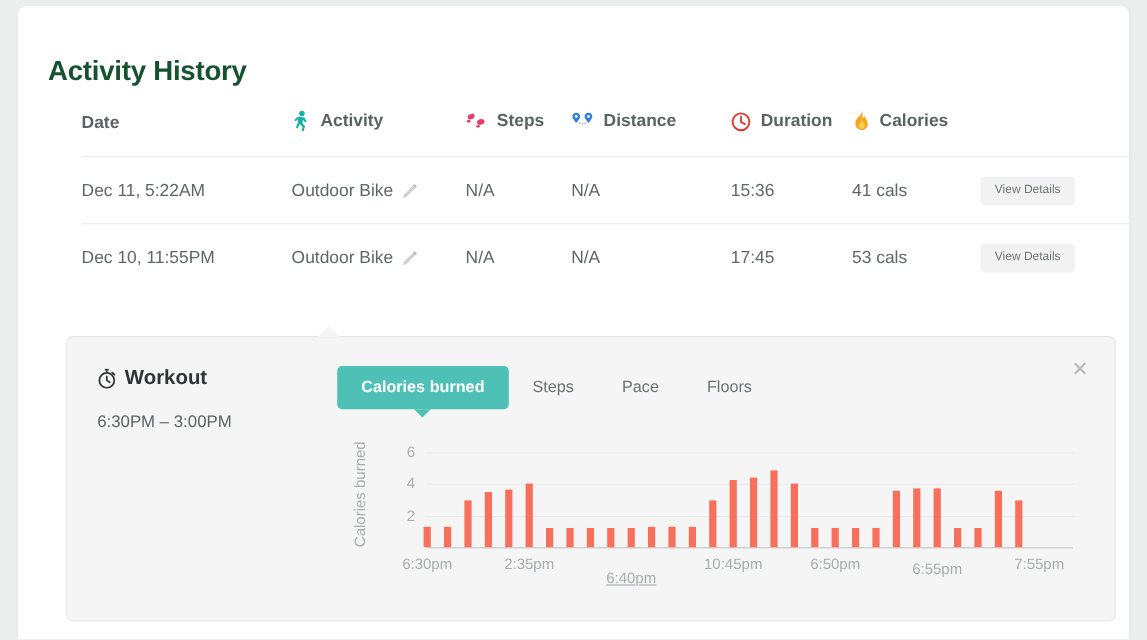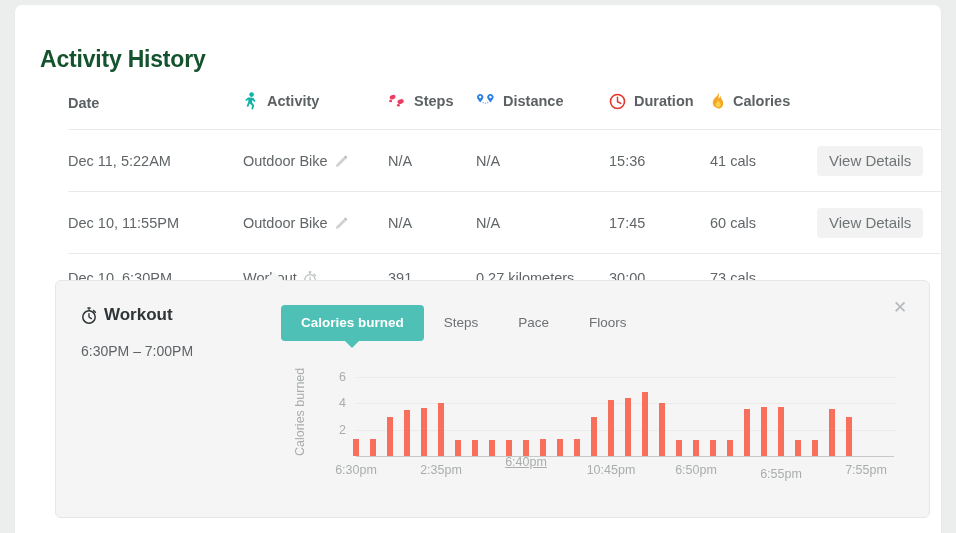--- a/index.html
+++ b/index.html
@@ -76,21 +76,21 @@
   .hicon { display: inline-block; line-height: 0; }
 
   .act-cell { display: inline-flex; align-items: center; gap: 6px; }
   .pencil-icon { line-height: 0; display: inline-block; }
   .stopwatch-icon { line-height: 0; display: inline-block; }
 
   .view-details {
     display: inline-block;
     background: #f2f2f2;
     color: #6f7477;
-    font-size: 15px;
+    font-size: 10px;
     border: none;
     border-radius: 4px;
     padding: 6px 12px 7px 12px;
     cursor: pointer;
     font-family: "Liberation Sans", sans-serif;
   }
 
   
   .detail-panel {
     position: absolute;
@@ -358,61 +358,43 @@
             <td class="col-activity"><span class="act-cell">
                 <span>Outdoor Bike</span>
                 <span class="pencil-icon"><svg width="15" height="15" viewBox="0 0 15 15">
                     <path d="M11.4 1.4 L13.4 3.4 L4.6 12.2 L1.9 12.9 L2.6 10.2 Z" fill="#cfd2d4"></path>
                     <path d="M11.4 1.4 L13.4 3.4 L12.2 4.6 L10.2 2.6 Z" fill="#b9bdbf"></path>
                   </svg></span>
               </span></td>
             <td class="col-steps">N/A</td>
             <td class="col-distance">N/A</td>
             <td class="col-duration">17:45</td>
-            <td class="col-calories">60 cals</td>
+            <td class="col-calories">53 cals</td>
             <td class="col-action"><button class="view-details">View Details</button></td>
-          </tr>
-          <tr class="row-sel">
-            <td class="col-date">Dec 10, 6:30PM</td>
-            <td class="col-activity"><span class="act-cell">
-                <span>Workout</span>
-                <span class="pencil-icon"><svg width="14" height="15" viewBox="0 0 16 17">
-                    <rect x="6.3" y="0.3" width="3.4" height="1.5" rx="0.5" fill="#b9bdbf"></rect>
-                    <rect x="7.4" y="1.4" width="1.2" height="2.0" fill="#b9bdbf"></rect>
-                    <circle cx="8" cy="10" r="6.0" fill="none" stroke="#b9bdbf" stroke-width="1.4"></circle>
-                    <path d="M8 6.8 L8 10 L10.2 11.4" fill="none" stroke="#b9bdbf" stroke-width="1.3" stroke-linecap="round"></path>
-                    <path d="M12.6 3.6 L14.2 5.1" stroke="#b9bdbf" stroke-width="1.4" stroke-linecap="round"></path>
-                  </svg></span>
-              </span></td>
-            <td class="col-steps">391</td>
-            <td class="col-distance">0.27 kilometers</td>
-            <td class="col-duration">30:00</td>
-            <td class="col-calories">73 cals</td>
-            <td class="col-action"></td>
           </tr>
         </tbody>
     </table>
 
     <div class="detail-panel">
       <div class="panel-caret"></div>
 
       <div class="panel-title">
         <span class="stopwatch-icon">
           <svg width="16" height="17" viewBox="0 0 16 17">
             <rect x="6.3" y="0.3" width="3.4" height="1.5" rx="0.5" fill="#2f3436"></rect>
             <rect x="7.4" y="1.4" width="1.2" height="2.0" fill="#2f3436"></rect>
             <circle cx="8" cy="10" r="6.2" fill="none" stroke="#2f3436" stroke-width="1.5"></circle>
             <path d="M8 6.6 L8 10 L10.4 11.6" fill="none" stroke="#2f3436" stroke-width="1.4" stroke-linecap="round"></path>
             <path d="M12.6 3.6 L14.4 5.2" stroke="#2f3436" stroke-width="1.5" stroke-linecap="round"></path>
           </svg>
         </span>
         <span>Workout</span>
       </div>
 
-      <div class="panel-time">6:30PM – 7:00PM</div>
+      <div class="panel-time">6:30PM – 3:00PM</div>
 
       <div class="close-btn">✕</div>
 
       <div class="tabs">
           <div class="tab active">Calories burned</div>
           <div class="tab">Steps</div>
           <div class="tab">Pace</div>
           <div class="tab">Floors</div>
         </div>
 
@@ -453,21 +435,21 @@
               <div class="bar" title="6:53pm: 3.55 calories" style="left: 418px; top: 50.3429px; height: 46.6571px; width: 6px; background: rgb(248, 112, 92); position: absolute;"></div>
               <div class="bar" title="6:54pm: 3.7 calories" style="left: 435px; top: 48.3714px; height: 48.6286px; width: 6px; background: rgb(248, 112, 92); position: absolute;"></div>
               <div class="bar" title="6:55pm: 3.7 calories" style="left: 452px; top: 48.3714px; height: 48.6286px; width: 6px; background: rgb(248, 112, 92); position: absolute;"></div>
               <div class="bar" title="6:56pm: 1.25 calories" style="left: 469px; top: 80.5714px; height: 16.4286px; width: 6px; background: rgb(248, 112, 92); position: absolute;"></div>
               <div class="bar" title="6:57pm: 1.25 calories" style="left: 486px; top: 80.5714px; height: 16.4286px; width: 6px; background: rgb(248, 112, 92); position: absolute;"></div>
               <div class="bar" title="6:58pm: 3.6 calories" style="left: 503px; top: 49.6857px; height: 47.3143px; width: 6px; background: rgb(248, 112, 92); position: absolute;"></div>
               <div class="bar" title="6:59pm: 3 calories" style="left: 520px; top: 57.5714px; height: 39.4286px; width: 6px; background: rgb(248, 112, 92); position: absolute;"></div>
             </div>
             <div class="xtick" style="left: 30px; top: 104px;">6:30pm</div>
             <div class="xtick" style="left: 115px; top: 104px;">2:35pm</div>
-            <div class="xtick" style="left: 200px; top: 96px; text-decoration: underline;">6:40pm</div>
+            <div class="xtick" style="left: 200px; top: 116px; text-decoration: underline;">6:40pm</div>
             <div class="xtick" style="left: 285px; top: 104px;">10:45pm</div>
             <div class="xtick" style="left: 370px; top: 104px;">6:50pm</div>
             <div class="xtick" style="left: 455px; top: 108px;">6:55pm</div>
             <div class="xtick" style="left: 540px; top: 104px;">7:55pm</div>
           </div>
       </div>
     </div>
 
   </div>
 </div>

